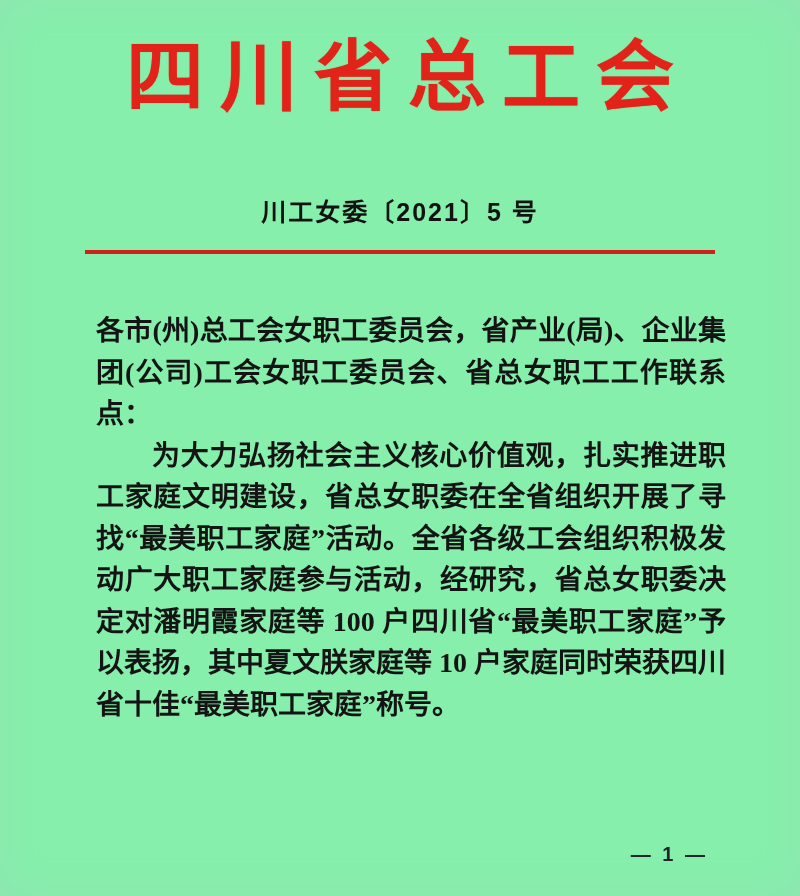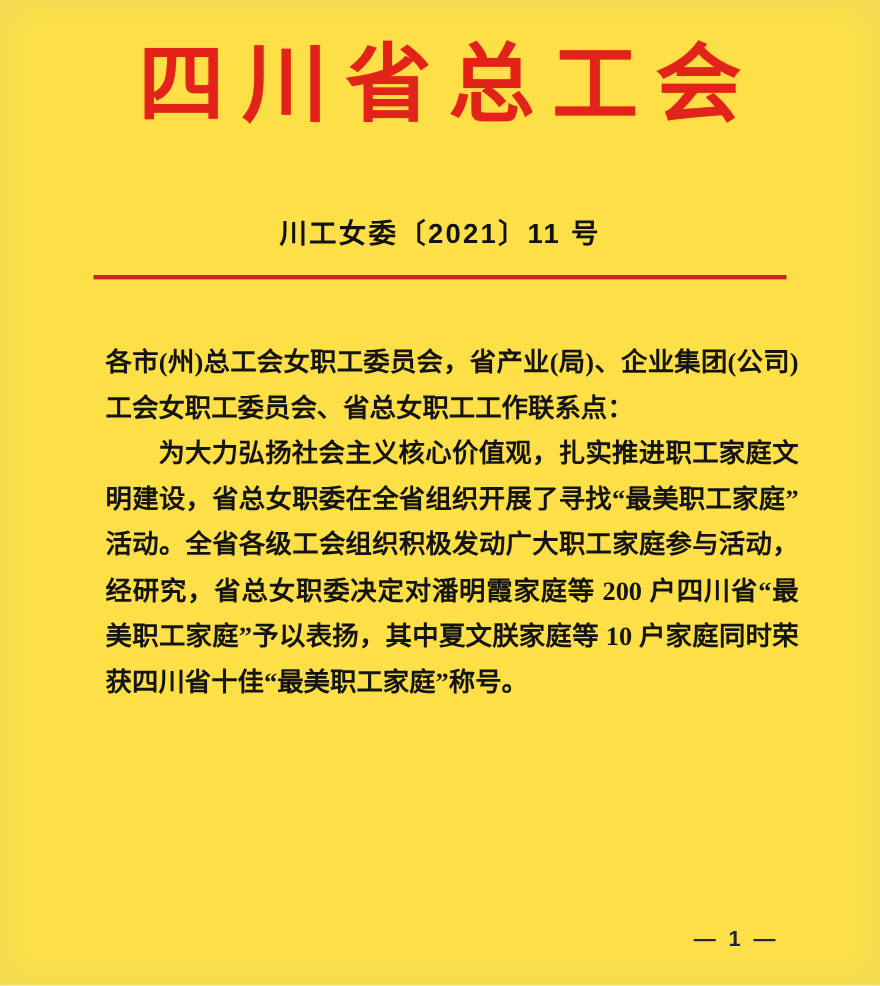--- a/index.html
+++ b/index.html
@@ -5,21 +5,21 @@
   html, body {
     margin: 0;
     padding: 0;
     background: #ffffff;
   }
   .page {
     position: relative;
     width: 800px;
     height: 896px;
     margin: 0 auto;
-    background: #fde047;
+    background: #86efac;
     overflow: hidden;
     box-shadow: inset 0 0 40px rgba(180,188,196,0.18);
     font-family: "Liberation Serif", serif;
   }
   .masthead {
     margin-top: 30px;
     text-align: center;
     font-size: 78px;
     line-height: 96px;
     font-weight: 700;
@@ -51,21 +51,21 @@
     text-align: center;
     font-size: 31px;
     line-height: 46px;
     font-weight: 800;
     letter-spacing: 1px;
     color: #000000;
     font-family: "Liberation Sans", sans-serif;
   }
   .body-text {
     margin: 46px 74px 0 96px;
-    font-size: 24px;
+    font-size: 28px;
     line-height: 41.5px;
     font-weight: 700;
     color: #141414;
     text-align: justify;
     font-family: "Liberation Serif", serif;
   }
   .body-text p {
     margin: 0;
   }
   .body-text p.indent {
@@ -83,27 +83,27 @@
     white-space: nowrap;
   }
 </style>
 </head>
 <body>
 
 <div class="page">
 
   <div class="masthead">四川省总工会</div>
 
-  <div class="doc-number">川工女委〔2021〕11 号</div>
+  <div class="doc-number">川工女委〔2021〕5 号</div>
 
   <hr class="red-rule">
 
   <div class="doc-title">
   </div>
 
   <div class="body-text">
     <p>各市(州)总工会女职工委员会，省产业(局)、企业集团(公司)工会女职工委员会、省总女职工工作联系点：</p>
-    <p class="indent">为大力弘扬社会主义核心价值观，扎实推进职工家庭文明建设，省总女职委在全省组织开展了寻找“最美职工家庭”活动。全省各级工会组织积极发动广大职工家庭参与活动，经研究，省总女职委决定对潘明霞家庭等 200 户四川省“最美职工家庭”予以表扬，其中夏文朕家庭等 10 户家庭同时荣获四川省十佳“最美职工家庭”称号。</p>
+    <p class="indent">为大力弘扬社会主义核心价值观，扎实推进职工家庭文明建设，省总女职委在全省组织开展了寻找“最美职工家庭”活动。全省各级工会组织积极发动广大职工家庭参与活动，经研究，省总女职委决定对潘明霞家庭等 100 户四川省“最美职工家庭”予以表扬，其中夏文朕家庭等 10 户家庭同时荣获四川省十佳“最美职工家庭”称号。</p>
   </div>
 
   <div class="page-number">— 1 —</div>
 
 </div>
 
 </body></html>

